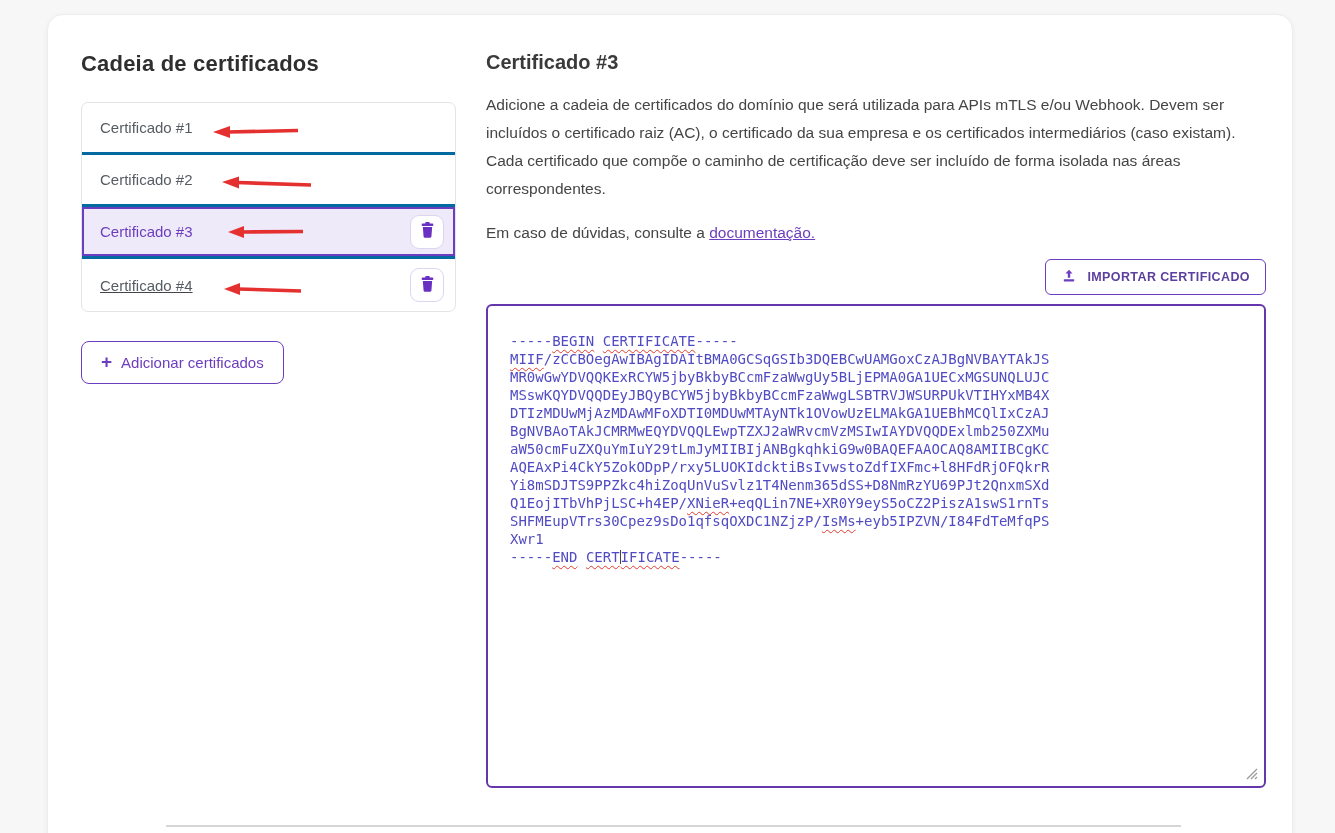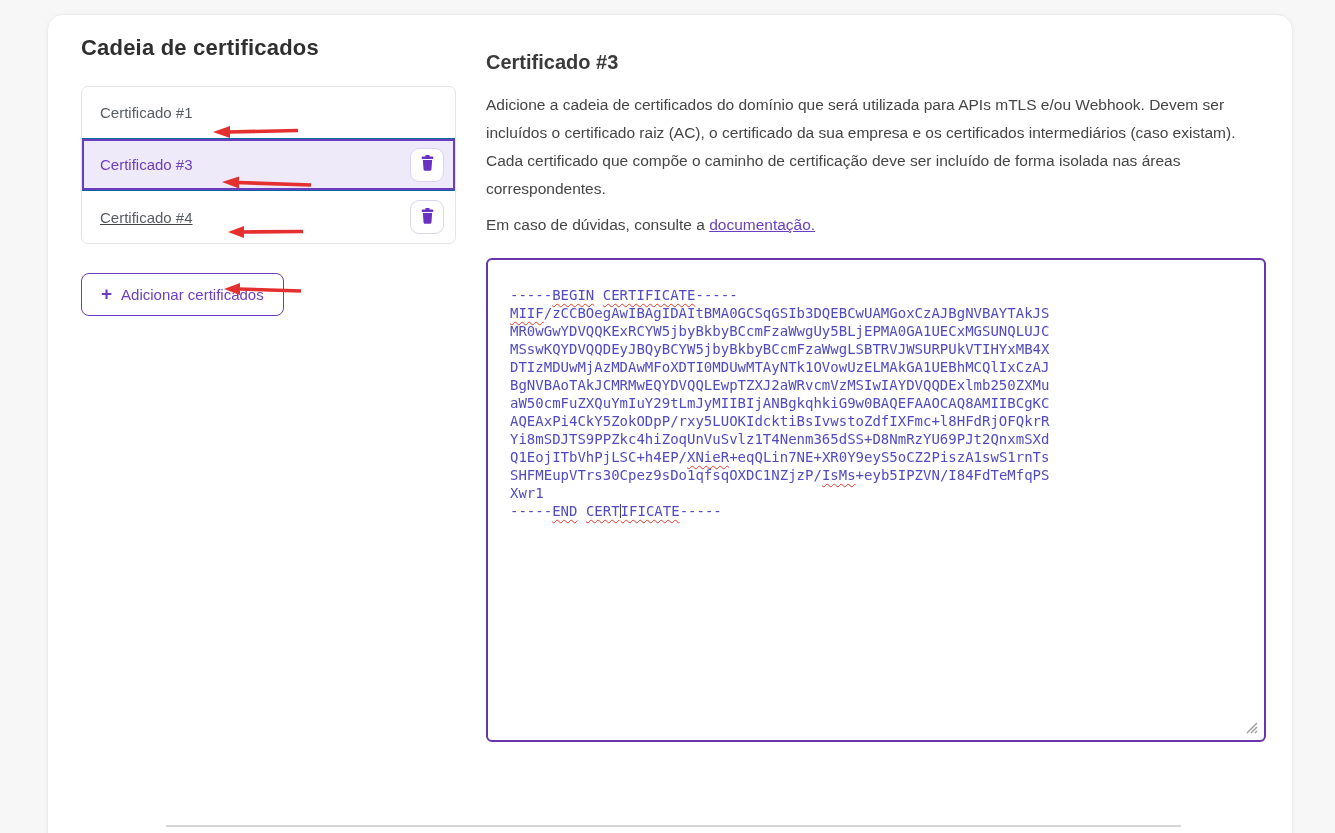--- a/index.html
+++ b/index.html
@@ -27,36 +27,36 @@
   .card{
     position:absolute;
     left:47px;top:14px;
     width:1246px;height:1000px;
     background:var(--card-bg);
     border:1px solid #ededed;
     border-radius:16px;
     box-shadow:0 1px 5px rgba(0,0,0,.05);
   }
   
-  .sidebar{position:absolute;left:33px;top:20px;width:375px;}
+  .sidebar{position:absolute;left:33px;top:36px;width:375px;}
   .sidebar-title{
     font-size:22px;font-weight:700;color:#2f2f2f;letter-spacing:.2px;
   }
   .cert-list{
     margin-top:25px;
     border:1px solid var(--border-gray);
     border-radius:7px;
     background:#fff;
   }
   .cert-row{
     position:relative;
     height:52px;
     display:flex;align-items:center;
     padding:0 11px 0 18px;
-    border-bottom:1px solid #0369a1;
+    border-bottom:3px solid #0369a1;
     cursor:pointer;
   }
   .cert-row:last-child{border-bottom:none;text-decoration:underline;}
   .cert-row .label{font-size:15px;color:var(--item-text);}
   .cert-row.selected{
     background:var(--accent-light);
     box-shadow:inset 0 0 0 2px var(--accent);
   }
   .cert-row.selected .label{color:var(--accent);}
   .trash-btn{
@@ -84,39 +84,39 @@
   }
   .add-btn .plus{font-size:19px;font-weight:700;line-height:1;margin-top:-2px;}
   
   .main{position:absolute;left:438px;top:36px;width:780px;}
   .main-title{font-size:20px;font-weight:700;color:var(--heading);}
   .main-desc{
     margin-top:17px;
     max-width:762px;
     font-size:15.5px;line-height:28px;color:var(--body-text);
   }
-  .help-line{margin-top:13px;font-size:15.5px;color:var(--body-text);}
+  .help-line{margin-top:21px;font-size:15.5px;color:var(--body-text);}
   .doc-link{color:var(--accent);text-decoration:underline;cursor:pointer;}
   .import-row{margin-top:17px;display:flex;justify-content:flex-end;}
   .import-btn{
     height:36px;
     display:inline-flex;align-items:center;gap:10px;
     padding:0 15px;
     background:#fff;
     border:1px solid var(--accent);
     border-radius:6px;
     color:#5b3f9e;
     font-size:12.5px;font-weight:700;letter-spacing:.4px;
     font-family:inherit;
     cursor:pointer;
   }
   .import-btn svg{color:var(--accent);}
   .cert-box{
     position:relative;
-    margin-top:24px;
+    margin-top:9px;
     width:780px;height:484px;
     border:2px solid #6636ad;
     border-radius:6px;
     background:#fff;
     padding:26px 20px 20px 22px;
     overflow:hidden;
     cursor:text;
   }
   .cert-content{
     font-family:"DejaVu Sans Mono","Liberation Mono",monospace;
@@ -158,20 +158,23 @@
 
   <div class="sidebar">
     <h1 class="sidebar-title">Cadeia de certificados</h1>
 
     <div class="cert-list">
 
       <div class="cert-row">
         <span class="label">Certificado #1</span>
       </div>
 
+      <div class="cert-row">
+        <span class="label">Certificado #2</span>
+      </div>
 
       <div class="cert-row selected">
         <span class="label">Certificado #3</span>
         <button class="trash-btn">
           <span>
             <svg width="15" height="16" viewBox="0 0 20 22" aria-hidden="true">
               <rect x="7" y="0" width="6" height="3" rx="1" fill="currentColor"></rect>
               <rect x="2" y="2.2" width="16" height="3.2" rx="1.2" fill="currentColor"></rect>
               <path d="M3.6 7h12.8l-1 13a2 2 0 0 1-2 1.8H6.6a2 2 0 0 1-2-1.8L3.6 7z" fill="currentColor"></path>
             </svg>
@@ -200,20 +203,31 @@
     </button>
   </div>
 
   <div class="main">
     <h2 class="main-title">Certificado #3</h2>
 
     <p class="main-desc">Adicione a cadeia de certificados do domínio que será utilizada para APIs mTLS e/ou Webhook. Devem ser incluídos o certificado raiz (AC), o certificado da sua empresa e os certificados intermediários (caso existam). Cada certificado que compõe o caminho de certificação deve ser incluído de forma isolada nas áreas correspondentes.</p>
 
     <p class="help-line"><span>Em caso de dúvidas, consulte a </span><a class="doc-link">documentação.</a></p>
 
+    <div class="import-row">
+      <button class="import-btn">
+        <span>
+          <svg width="16" height="16" viewBox="0 0 24 24" aria-hidden="true">
+            <path d="M12 2.5l5.2 5.6h-3.4v6.4h-3.6V8.1H6.8L12 2.5z" fill="currentColor"></path>
+            <rect x="4.2" y="16.8" width="15.6" height="3.4" rx="1" fill="currentColor"></rect>
+          </svg>
+        </span>
+        <span>IMPORTAR CERTIFICADO</span>
+      </button>
+    </div>
 
     <div class="cert-box" role="textbox" aria-multiline="true">
       <div class="cert-content"><div class="cert-line"><span>-----</span><span class="sq">BEGIN</span><span> </span><span class="sq">CERTIFICATE</span><span>-----</span></div><div class="cert-line"><span class="sq">MIIF</span><span>/zCCBOegAwIBAgIDAItBMA0GCSqGSIb3DQEBCwUAMGoxCzAJBgNVBAYTAkJS</span></div><div class="cert-line"><span>MR0wGwYDVQQKExRCYW5jbyBkbyBCcmFzaWwgUy5BLjEPMA0GA1UECxMGSUNQLUJC</span></div><div class="cert-line"><span>MSswKQYDVQQDEyJBQyBCYW5jbyBkbyBCcmFzaWwgLSBTRVJWSURPUkVTIHYxMB4X</span></div><div class="cert-line"><span>DTIzMDUwMjAzMDAwMFoXDTI0MDUwMTAyNTk1OVowUzELMAkGA1UEBhMCQlIxCzAJ</span></div><div class="cert-line"><span>BgNVBAoTAkJCMRMwEQYDVQQLEwpTZXJ2aWRvcmVzMSIwIAYDVQQDExlmb250ZXMu</span></div><div class="cert-line"><span>aW50cmFuZXQuYmIuY29tLmJyMIIBIjANBgkqhkiG9w0BAQEFAAOCAQ8AMIIBCgKC</span></div><div class="cert-line"><span>AQEAxPi4CkY5ZokODpP/rxy5LUOKIdcktiBsIvwstoZdfIXFmc+l8HFdRjOFQkrR</span></div><div class="cert-line"><span>Yi8mSDJTS9PPZkc4hiZoqUnVuSvlz1T4Nenm365dSS+D8NmRzYU69PJt2QnxmSXd</span></div><div class="cert-line"><span>Q1EojITbVhPjLSC+h4EP/</span><span class="sq">XNieR</span><span>+eqQLin7NE+XR0Y9eyS5oCZ2PiszA1swS1rnTs</span></div><div class="cert-line"><span>SHFMEupVTrs30Cpez9sDo1qfsqOXDC1NZjzP/</span><span class="sq">IsMs</span><span>+eyb5IPZVN/I84FdTeMfqPS</span></div><div class="cert-line"><span>Xwr1</span></div><div class="cert-line"><span>-----</span><span class="sq">END</span><span> </span><span class="sq">CERT</span><span class="caret"></span><span class="sq">IFICATE</span><span>-----</span></div></div>
       <span class="resize-handle">
         <svg width="16" height="16" viewBox="0 0 16 16" aria-hidden="true">
           <path d="M14 4 L4 14 M14 8 L8 14 M14 12 L12 14" stroke="currentColor" stroke-width="1.3" fill="none"></path>
         </svg>
       </span>
     </div>
   </div>

